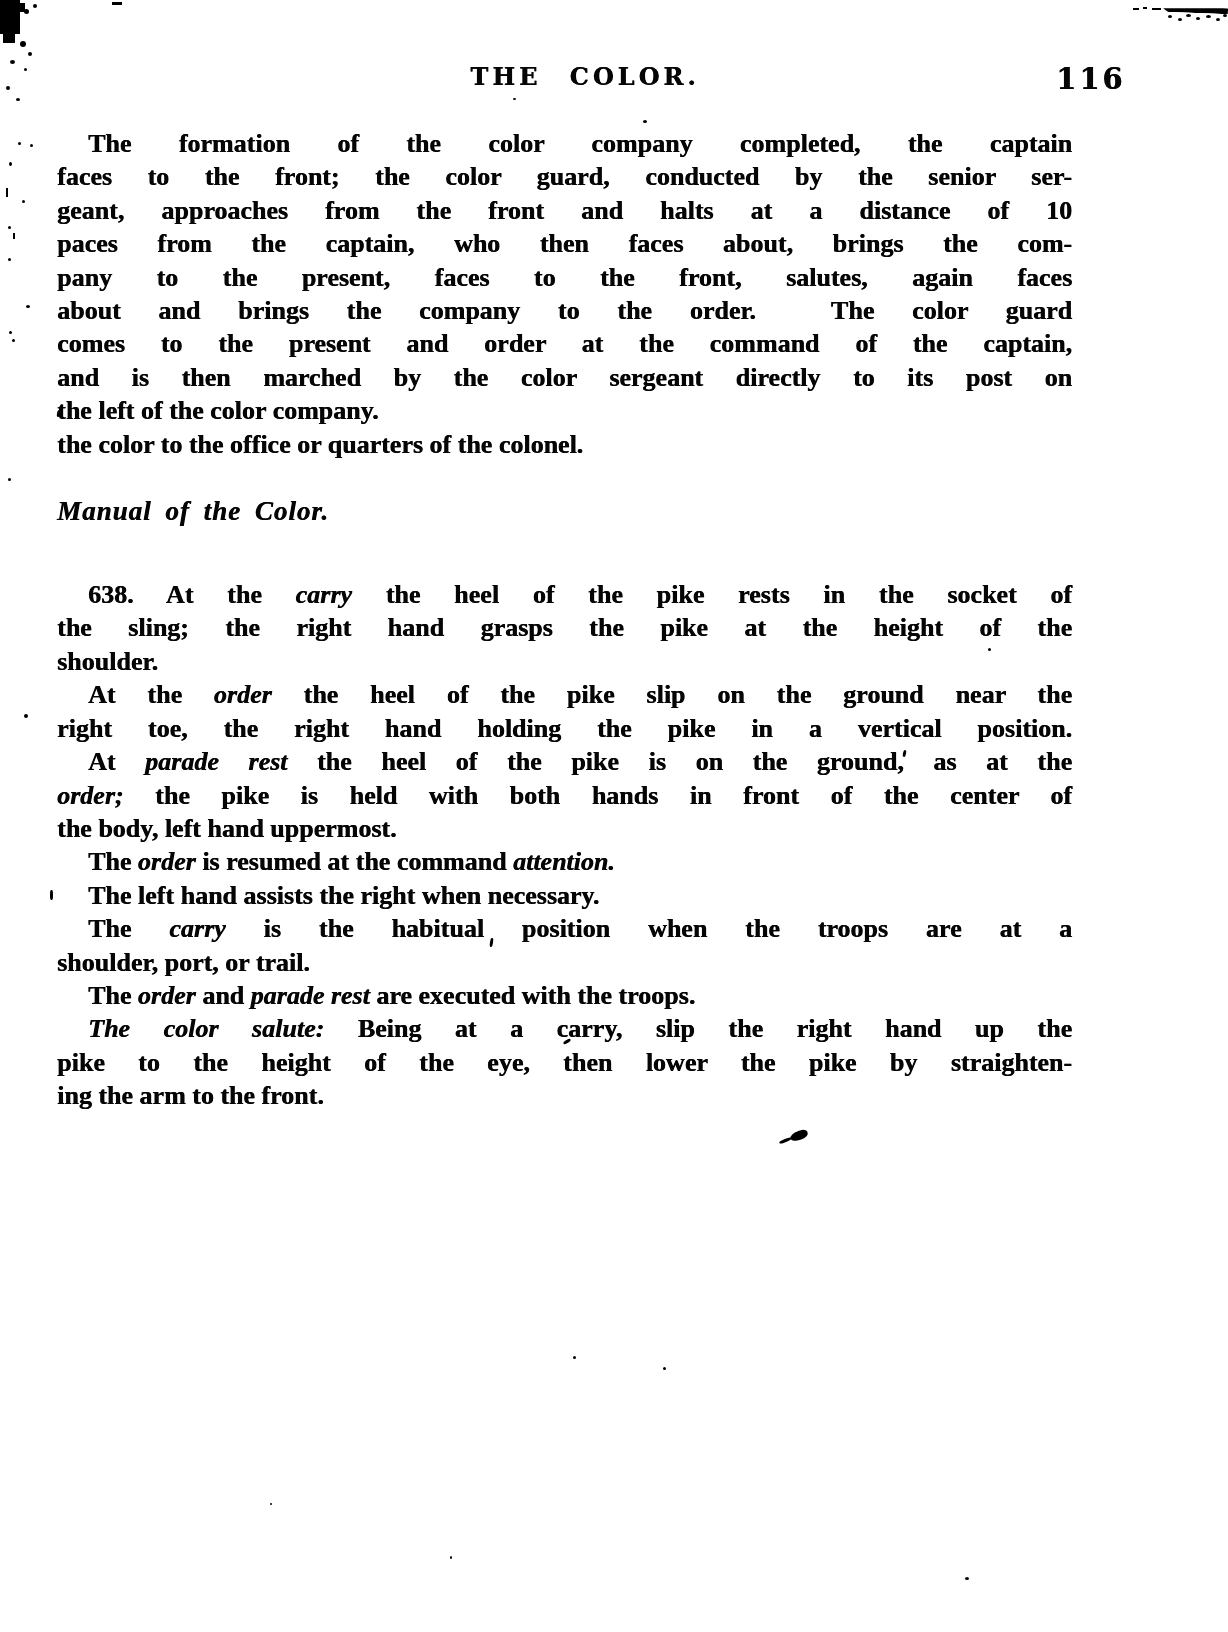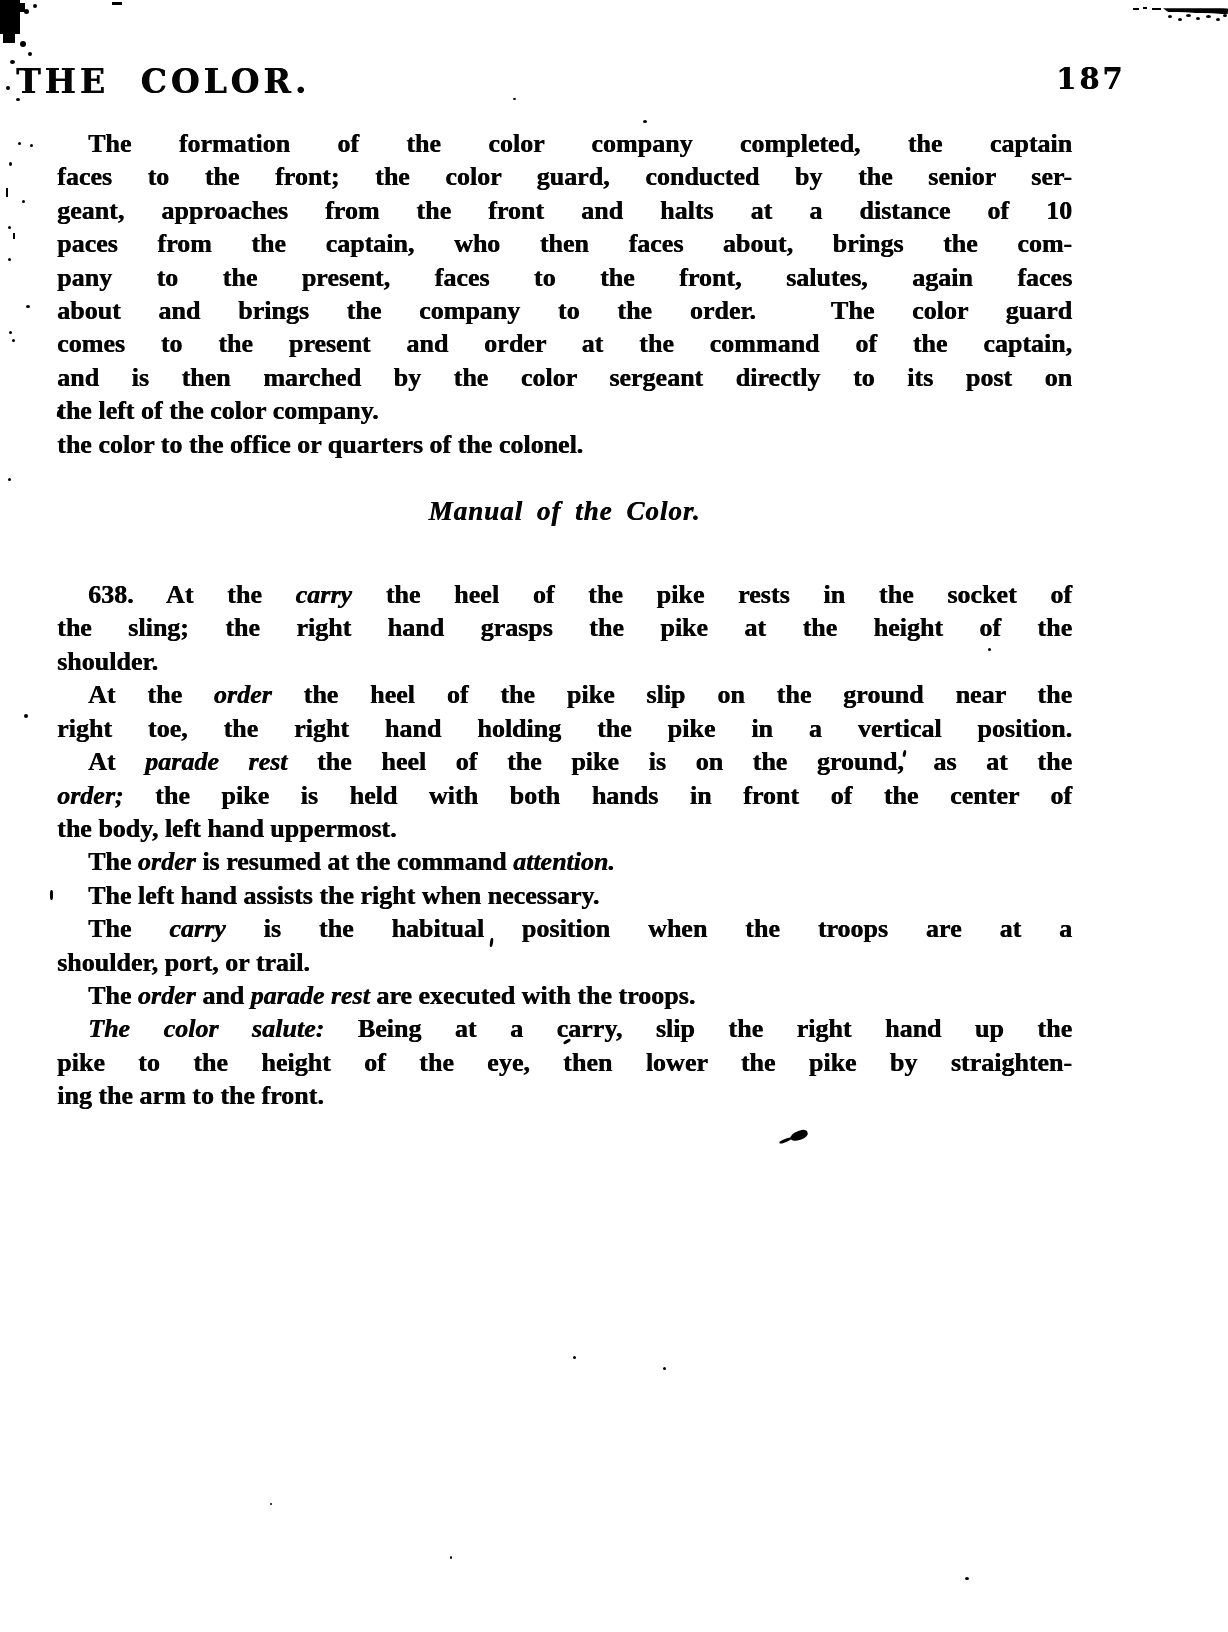--- a/index.html
+++ b/index.html
@@ -11,25 +11,24 @@
     overflow: hidden;
     font-family: "DejaVu Serif", serif;
     font-weight: 700;
     color: #050505;
   }
   .ink { text-shadow: 0.5px 0 0 currentColor; }
   .header-title {
     position: absolute;
     top: 62px; left: 0;
     width: 1170px;
-    text-align: left;
-    font-size: 33px;
+    text-align: center;
+    font-size: 24px;
     letter-spacing: 4px;
     word-spacing: 16px;
-    padding-left: 16px;
   }
   .page-number {
     position: absolute;
     top: 62px; left: 1056px;
     font-size: 29px;
     letter-spacing: 3px;
   }
   .body-text {
     position: absolute;
     top: 127px; left: 57px;
@@ -39,37 +38,37 @@
     font-family: Liberation Serif, serif;
   }
   .paragraph { margin: 0; }
   .line { text-align: justify; text-align-last: justify; }
   .line.last { text-align: left; text-align-last: left; }
   .line.indent { text-indent: 31px; }
   .ital { font-style: italic; }
   .section-heading {
     margin-top: 33px;
     margin-bottom: 50px;
-    text-align: center;
+    text-align: left;
     font-style: italic;
     font-size: 27px;
     line-height: 34px;
     letter-spacing: 1px;
     word-spacing: 6px;
   }
   .art { position: absolute; background: #000; }
   .rnd { border-radius: 50%; }
 </style>
 </head>
 <body>
 
 <div class="page">
 
   <div class="header-title ink">THE COLOR.</div>
-  <div class="page-number ink">187</div>
+  <div class="page-number ink">116</div>
 
   <div class="body-text ink">
       <div class="paragraph">
         <div class="line indent"><span>The formation of the color company completed, the captain</span></div>
         <div class="line"><span>faces to the front; the color guard, conducted by the senior ser-</span></div>
         <div class="line"><span>geant, approaches from the front and halts at a distance of 10</span></div>
         <div class="line"><span>paces from the captain, who then faces about, brings the com-</span></div>
         <div class="line"><span>pany to the present, faces to the front, salutes, again faces</span></div>
         <div class="line"><span>about and brings the company to the order.&nbsp; The color guard</span></div>
         <div class="line"><span>comes to the present and order at the command of the captain,</span></div>

